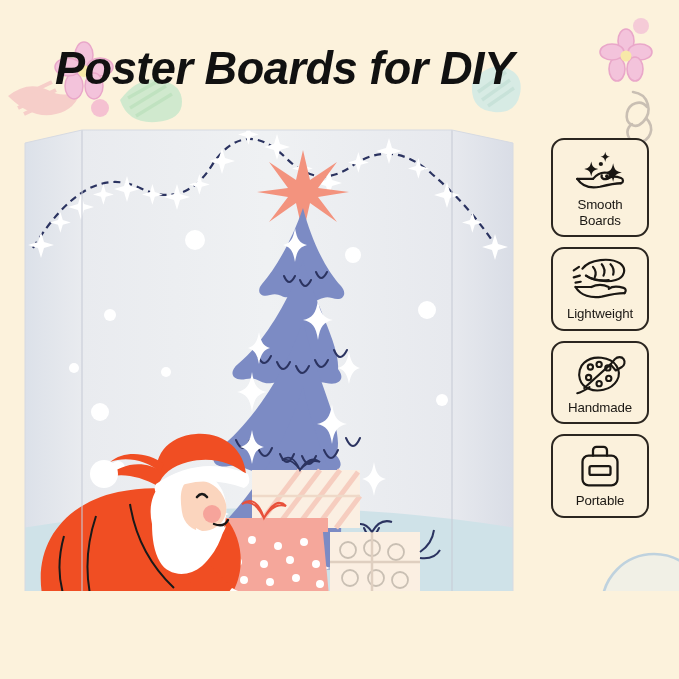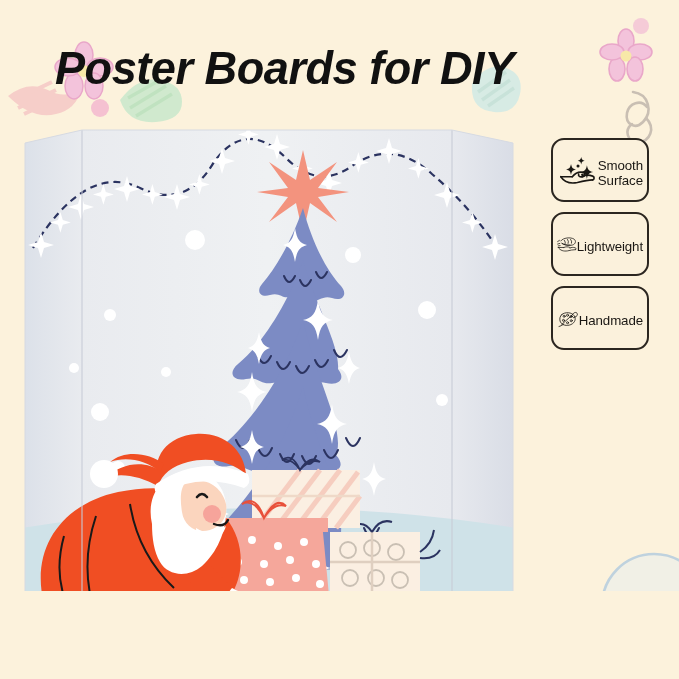--- a/index.html
+++ b/index.html
@@ -28,21 +28,21 @@
   
   #poster-board{position:absolute;left:0;top:100px;width:540px;height:560px;}
 
   
   #feature-list{position:absolute;left:551px;top:138px;width:100px;}
   .feature-card{
     position:relative;width:98px;box-sizing:border-box;
     border:2px solid #2B2620;border-radius:13px;
     background:#FBF1DC;
     margin-bottom:10px;
-    display:flex;flex-direction:row;align-items:center;
+    display:flex;flex-direction:column;align-items:center;
     padding:9px 4px 7px 4px;
   }
   .feature-icon{width:56px;height:44px;display:block;}
   .feature-label{
     margin-top:4px;font-size:13.3px;line-height:15.5px;
     color:#1A1713;text-align:center;font-family:"Liberation Sans", sans-serif;
     letter-spacing:-0.1px;
   }
 </style>
 </head>
@@ -439,21 +439,21 @@
         <g fill="#1A1713">
           <path d="M22,14 c1.2,6 2.6,7.4 8,8.6 c-5.4,1.2 -6.8,2.6 -8,8.6 c-1.2,-6 -2.6,-7.4 -8,-8.6 c5.4,-1.2 6.8,-2.6 8,-8.6z"></path>
           <path d="M47,16 c1.5,7.5 3.2,9.2 10,10.7 c-6.8,1.5 -8.5,3.2 -10,10.7 c-1.5,-7.5 -3.2,-9.2 -10,-10.7 c6.8,-1.5 8.5,-3.2 10,-10.7z"></path>
           <path d="M38,3 c0.8,4 1.8,5 5.4,5.8 c-3.6,0.8 -4.6,1.8 -5.4,5.8 c-0.8,-4 -1.8,-5 -5.4,-5.8 c3.6,-0.8 4.6,-1.8 5.4,-5.8z"></path>
           <circle cx="33" cy="17" r="2.4"></circle>
           <circle cx="40" cy="31" r="2.2"></circle>
         </g>
       </svg>
       <div class="feature-label">
         <span>Smooth</span><br>
-        <span>Surface</span>
+        <span>Boards</span>
       </div>
     </div>
 
     <div class="feature-card">
       <svg class="feature-icon" viewBox="0 0 64 50">
         <g fill="none" stroke="#1A1713" stroke-width="2.5" stroke-linecap="round" stroke-linejoin="round">
           <path d="M12,12 C20,1 44,-1 55,6 C63,12 60,22 50,25 C40,28 24,26 16,20"></path>
           <path d="M16,20 C22,24 32,26 42,25"></path>
           <path d="M24,10 q5,6 2,12"></path>
           <path d="M34,7 q5,6 2,13"></path>
@@ -479,16 +479,26 @@
           <circle cx="42" cy="30" r="3"></circle>
           <circle cx="31" cy="36" r="3"></circle>
           <circle cx="19" cy="29" r="3"></circle>
           <path d="M14,41 L44,14"></path>
           <path d="M44,14 L49,8 C52,5 57,5 59,8 C61,11 60,15 57,17 L50,21 Z"></path>
         </g>
       </svg>
       <div class="feature-label">Handmade</div>
     </div>
 
+    <div class="feature-card">
+      <svg class="feature-icon" viewBox="0 0 64 50">
+        <g fill="none" stroke="#1A1713" stroke-width="2.6" stroke-linecap="round" stroke-linejoin="round">
+          <path d="M24,12 L24,6 C24,3.8 25.8,2 28,2 L36,2 C38.2,2 40,3.8 40,6 L40,12"></path>
+          <rect x="12" y="12" width="40" height="34" rx="7"></rect>
+          <path d="M22,24 L42,24 C43,24 44,25 44,26 L44,32 C44,33 43,34 42,34 L22,34 C21,34 20,33 20,32 L20,26 C20,25 21,24 22,24 Z"></path>
+        </g>
+      </svg>
+      <div class="feature-label">Portable</div>
+    </div>
 
   </div>
 
 </div>
 
 </body></html>

